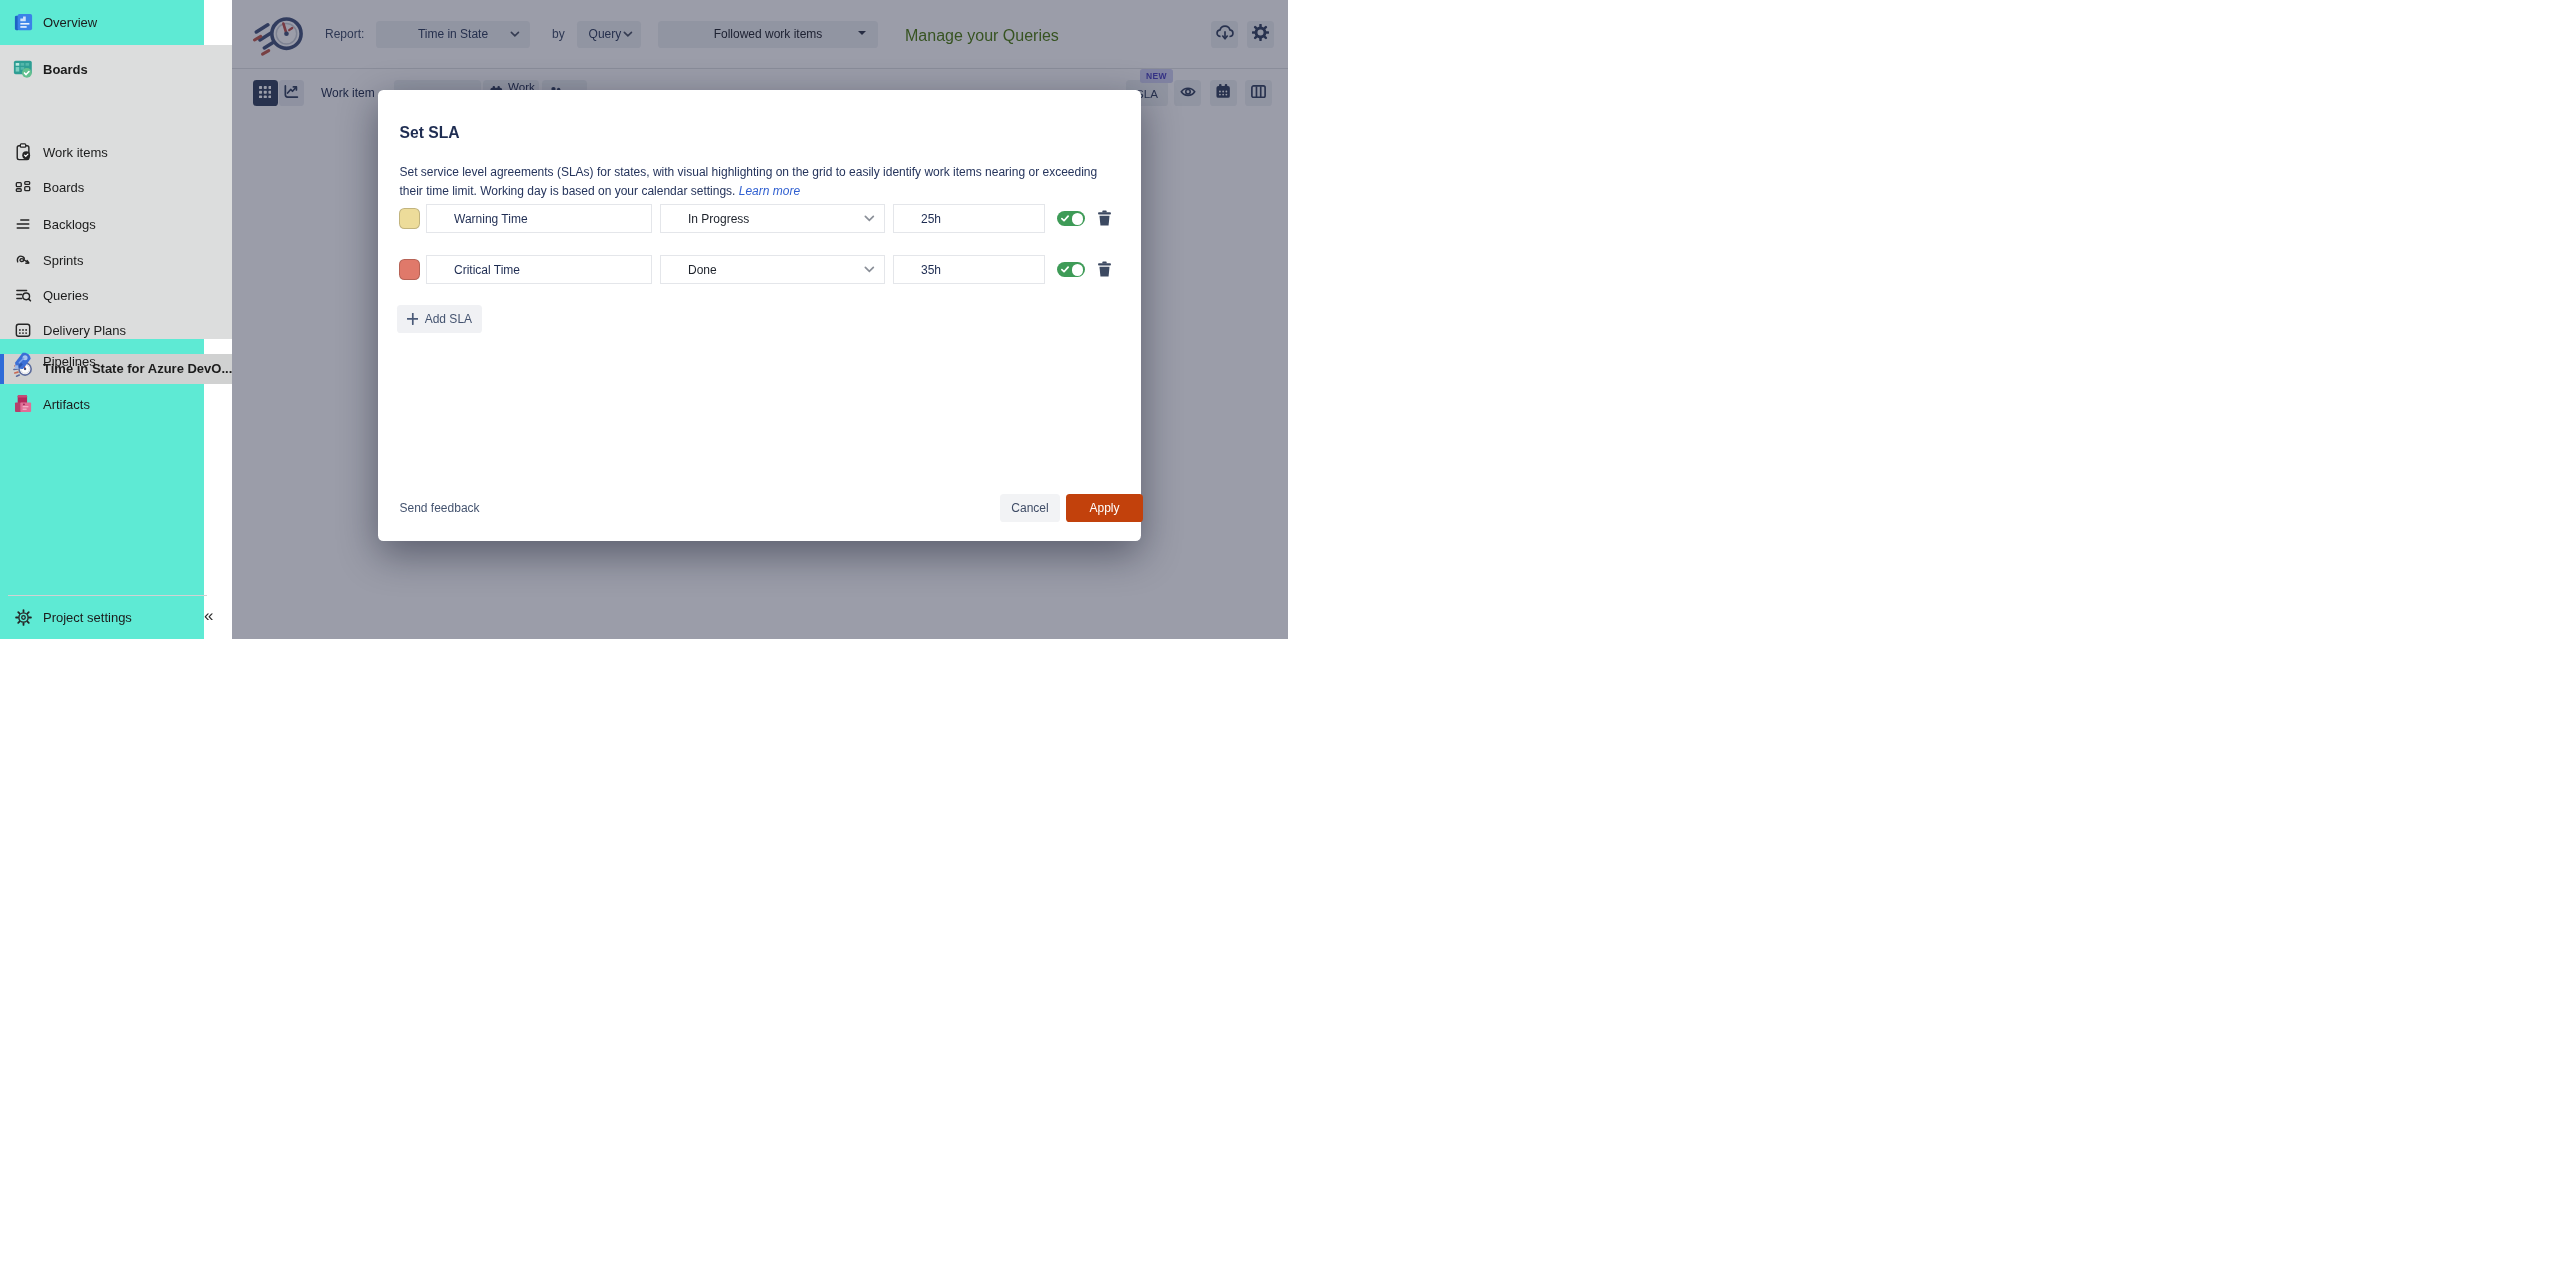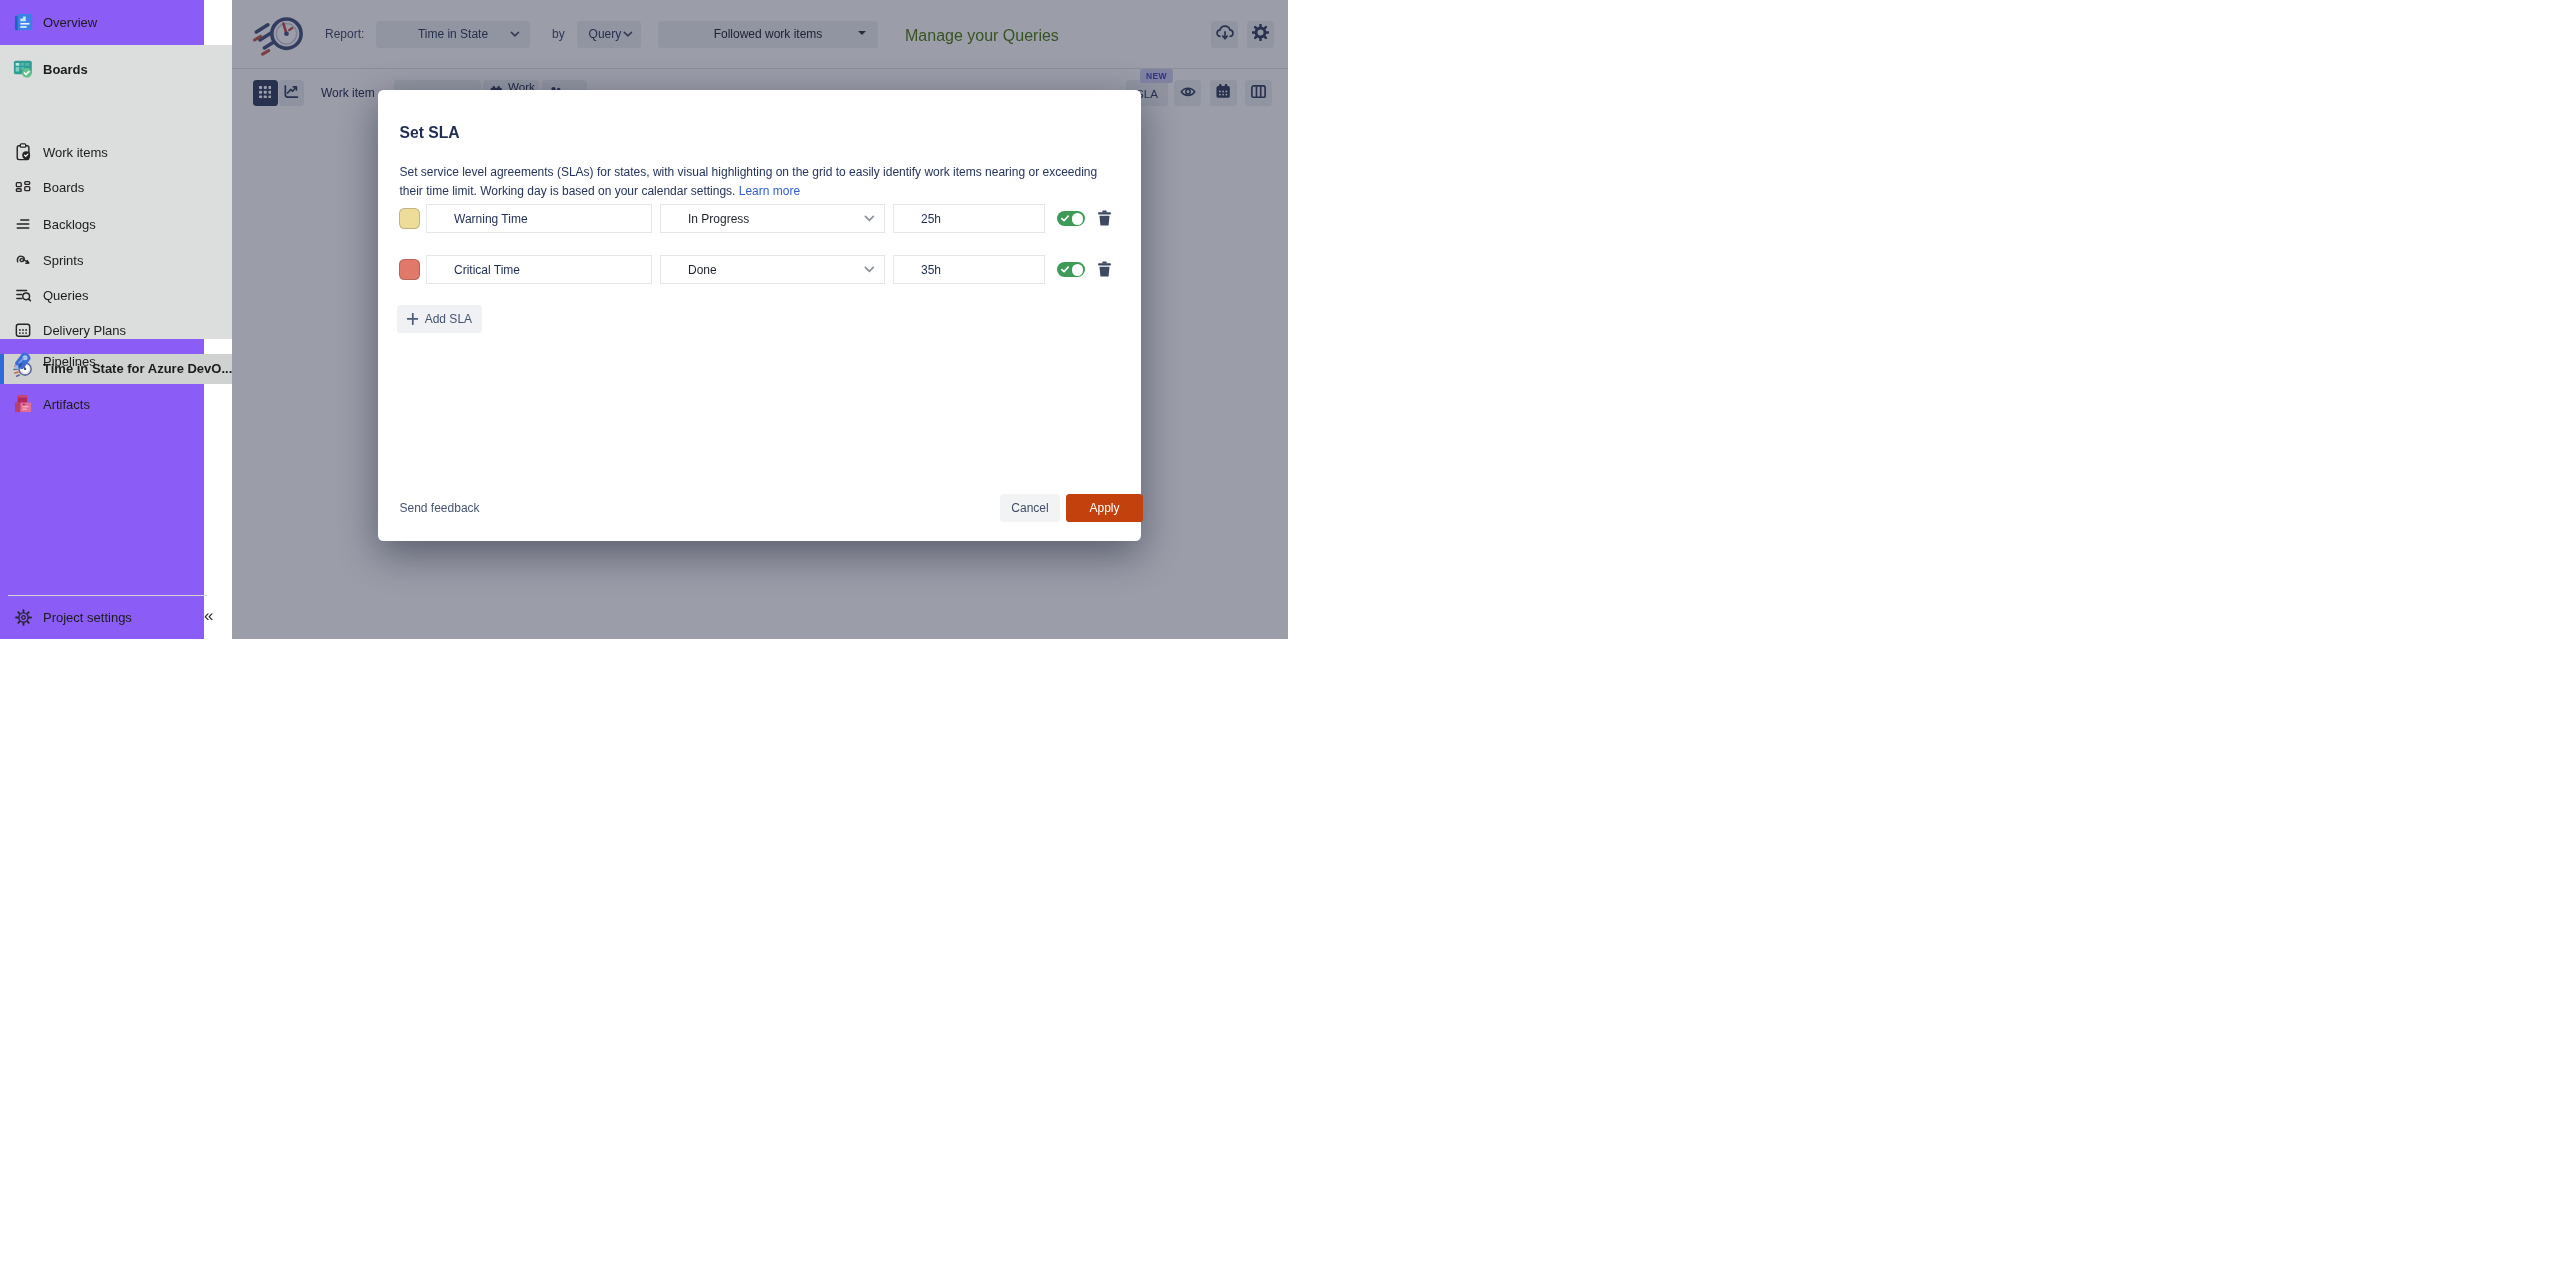--- a/index.html
+++ b/index.html
@@ -1,20 +1,20 @@
 <!DOCTYPE html>
 <html style="font-size:14.3px"><head>
 <meta charset="utf-8">
 <style>
   * { margin:0; padding:0; box-sizing:border-box; }
   html,body { width:1288px; height:639px; background:#fff; font-family:"Liberation Sans","DejaVu Sans",sans-serif; }
   .app { position:relative; width:1288px; height:639px; overflow:hidden; background:#fff; }
 
   
-  .sidebar { position:absolute; left:0; top:0; width:204px; height:639px; background:#8b5cf6; z-index:2; }
+  .sidebar { position:absolute; left:0; top:0; width:204px; height:639px; background:#5eead4; z-index:2; }
   .nav-row { position:absolute; left:0; width:100%; height:36px; display:flex; align-items:center; cursor:pointer; }
   .nav-row .nicon { position:absolute; left:13.4px; width:19.7px; height:19.7px; display:flex; align-items:center; justify-content:center; }
   .nav-row .nlabel { position:absolute; left:43px; font-size:13px; color:#1c1c1c; white-space:nowrap; }
   .nav-group { position:absolute; left:0; top:45px; width:232px; height:294px; background:#dcdddd; }
   .bold { font-weight:bold; }
   .row-selected { background:#d0d1d1; }
   .accent-bar { position:absolute; left:0; top:0; width:3.6px; height:100%; background:#2f6bd8; }
   .side-divider { position:absolute; left:8px; top:595px; width:199px; height:0.9px; background:#d2d2d2; }
   .collapse-glyph { position:absolute; left:204px; font-size:17px; color:#2b2b2b; top:50%; transform:translateY(-54%); }
 
@@ -29,21 +29,21 @@
   .tbtn { position:absolute; top:80px; height:26px; border-radius:3.6px; background:#eef0f3; display:flex; align-items:center; cursor:pointer; }
   .tri-down { width:0; height:0; border-left:4px solid transparent; border-right:4px solid transparent; border-top:4.9px solid #30384a; }
 
   
   .scrim { position:absolute; left:232px; top:0; width:1056px; height:639px; background:rgba(28,33,60,0.44); z-index:5; }
 
   
   .modal { position:absolute; left:378px; top:90px; width:763px; height:451px; background:#fff; border-radius:5.4px; z-index:10; box-shadow:0 12.5px 39px rgba(10,15,35,.45); }
   .m-title { position:absolute; left:21.5px; top:34px; font-size:15.7px; font-weight:bold; color:#1f2d52; }
   .m-desc { position:absolute; left:21.5px; top:73px; width:721px; font-size:12px; line-height:19px; color:#25345c; }
-  .m-desc a { color:#2f5fd0; text-decoration:none; cursor:pointer; }
+  .m-desc a { color:#2f5fd0; text-decoration:none; cursor:pointer;font-style:italic; }
   .sla-row { position:absolute; left:0; width:763px; height:29px; }
   .swatch { position:absolute; left:20.6px; top:3.6px; width:21.5px; height:21.5px; border-radius:5.4px; border:0.9px solid rgba(0,0,0,.18); cursor:pointer; }
   .fld { position:absolute; top:0; height:29px; background:#fff; border:1.3px solid #e4e6ea; border-radius:0; font-size:12px; display:flex; align-items:center; padding-left:27px; }
   .fld.name { left:48px; width:226px; color:#1e2c52; }
   .fld.state { left:282px; width:225px; color:#1d222b; }
   .fld.time { left:515px; width:152px; color:#1e2c52; }
   .sel-chev { position:absolute; right:9px; top:9.8px; }
   .toggle { position:absolute; left:679px; top:7.2px; width:28px; height:15px; border-radius:8px; background:#3E9B57; cursor:pointer; }
   .toggle .knob { position:absolute; right:1.8px; top:1.8px; width:11.6px; height:11.6px; border-radius:50%; background:#fff; }
   .toggle svg { position:absolute; left:3.6px; top:4px; }

